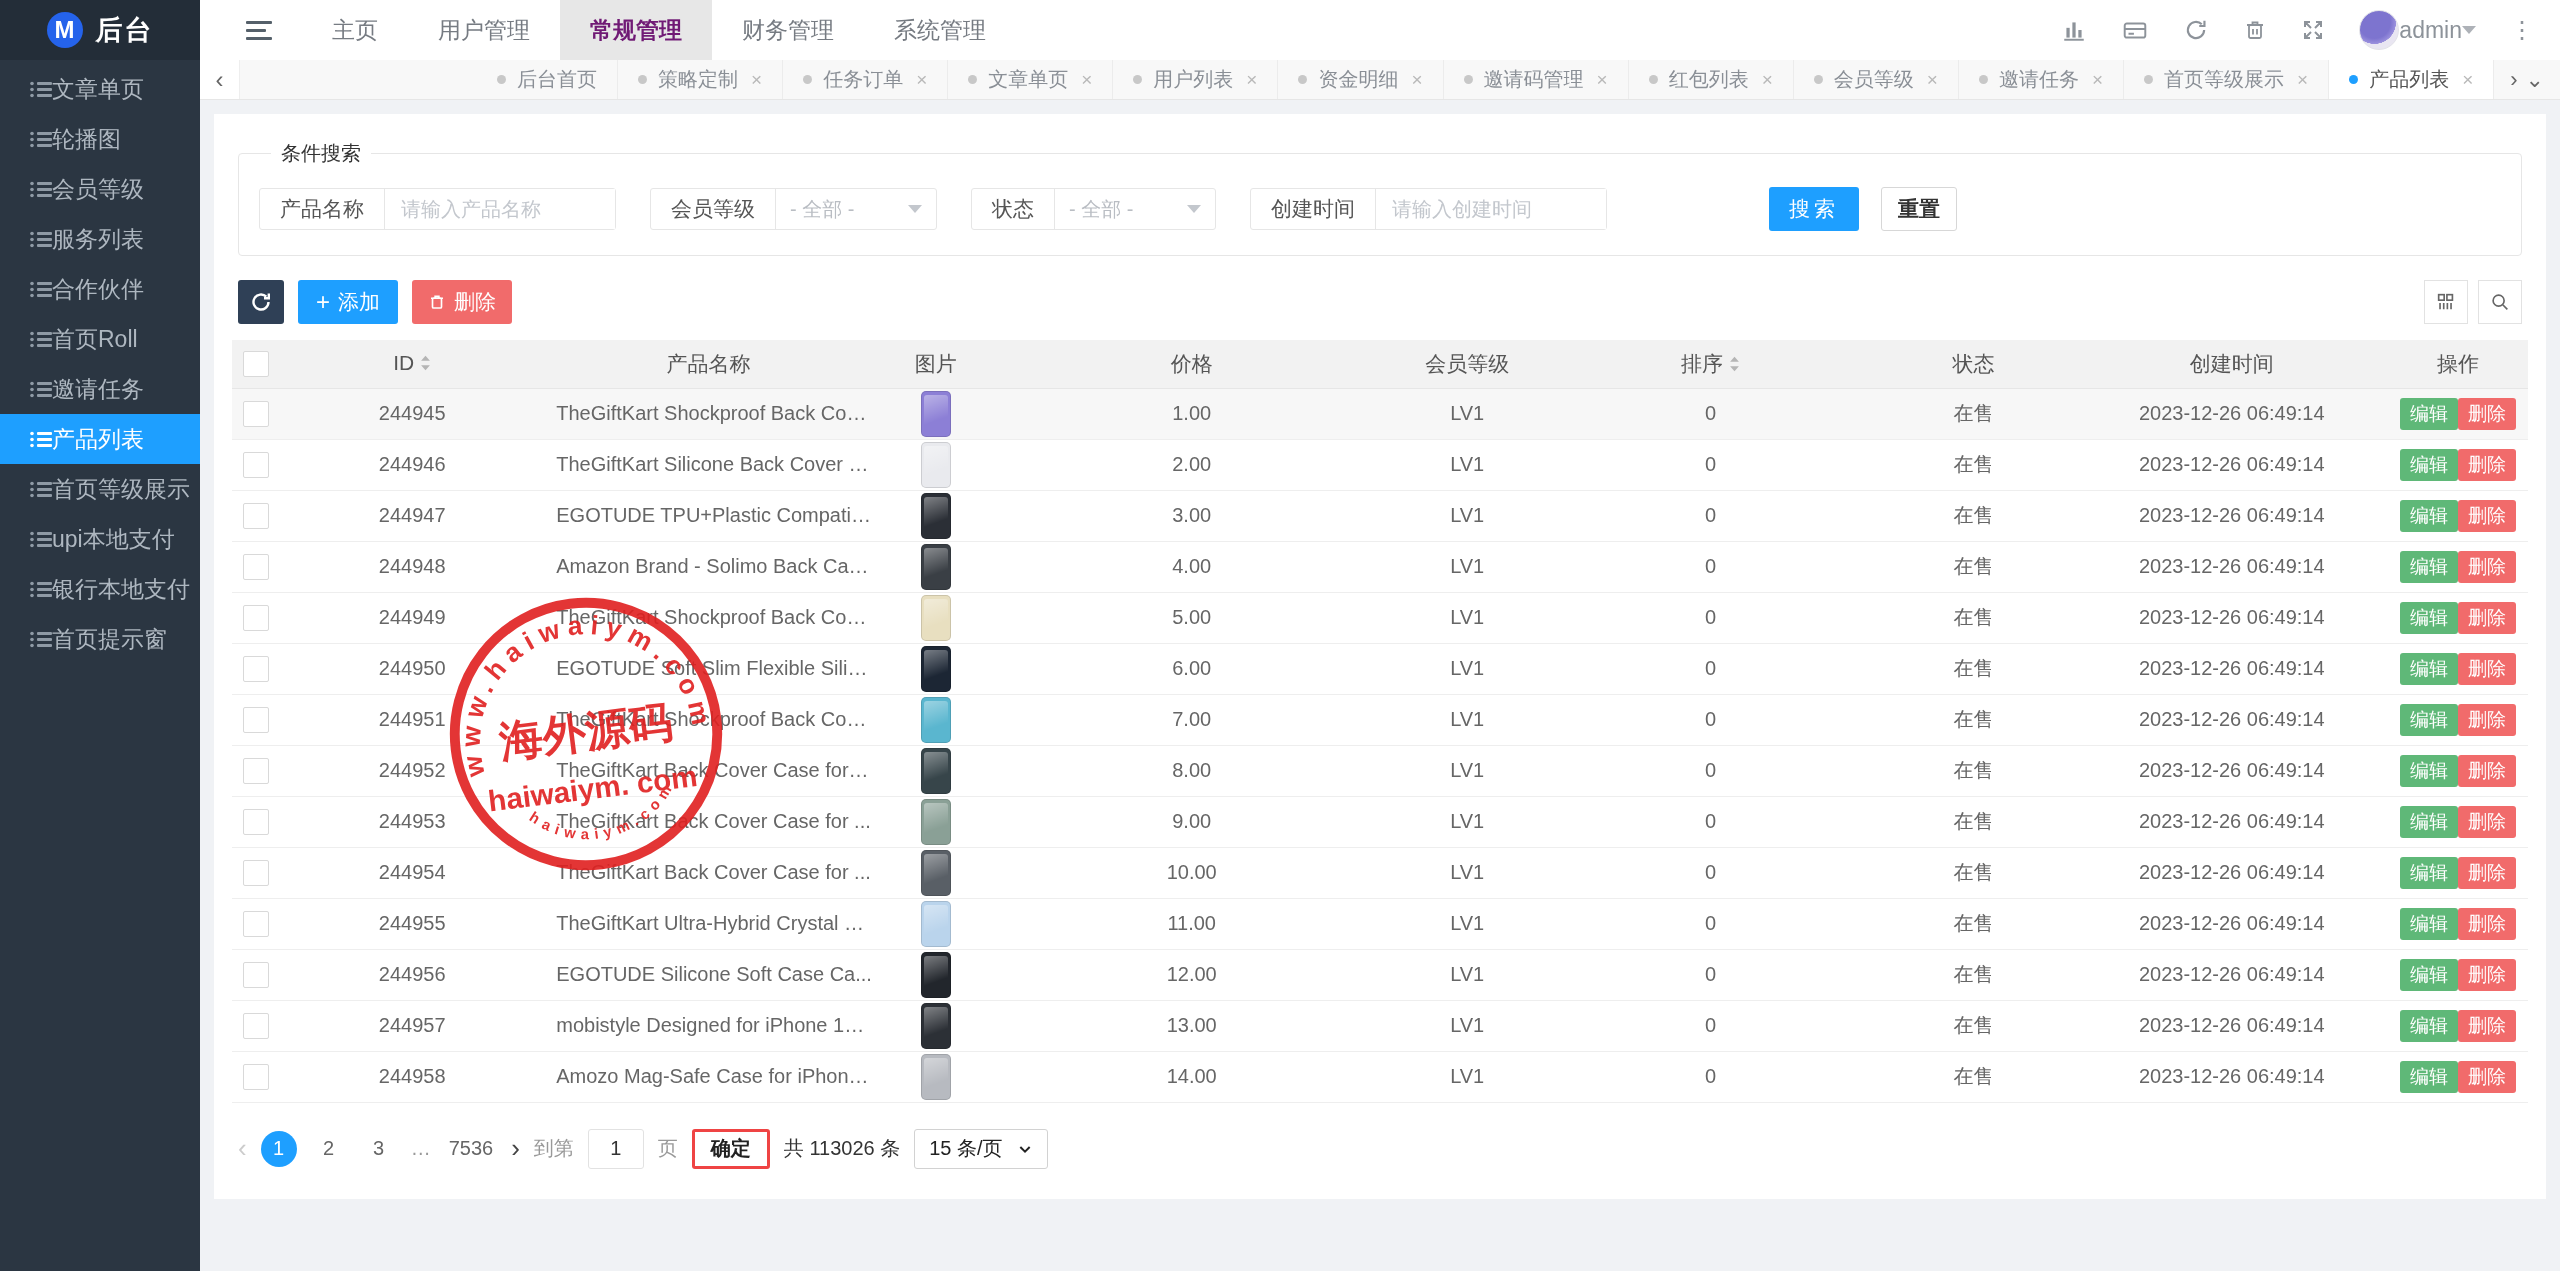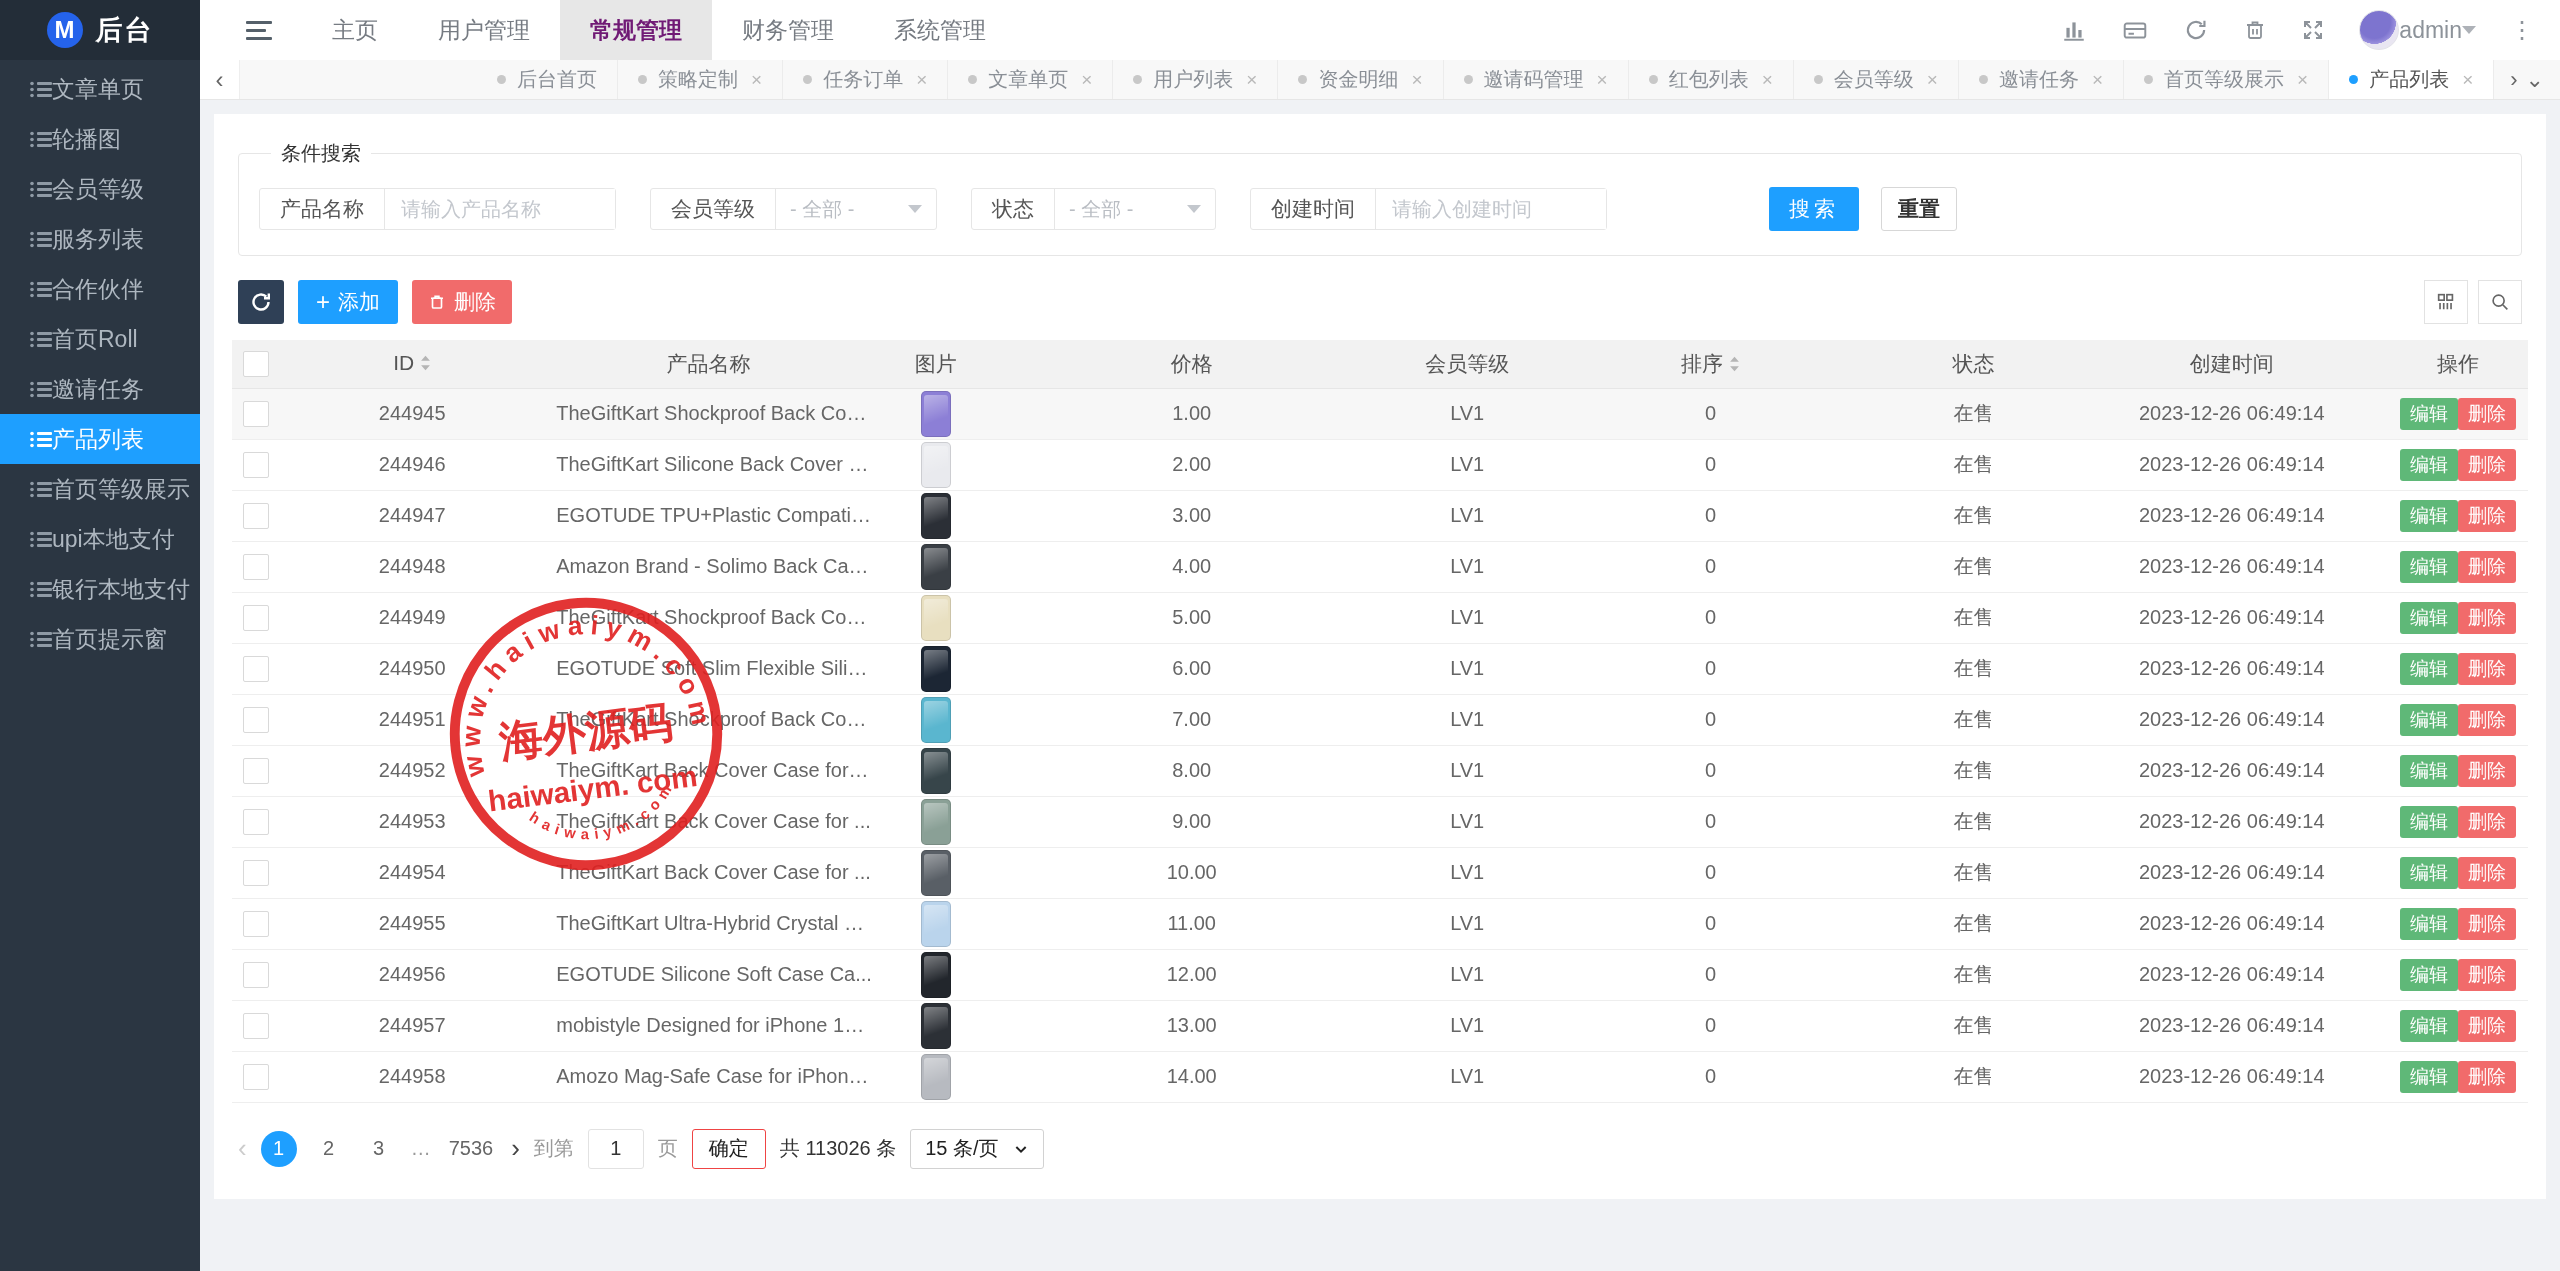--- a/index.html
+++ b/index.html
@@ -87,21 +87,21 @@
   .op.del{background:var(--red);}
 
   .pagination{display:flex;align-items:center;gap:14px;margin:26px 6px 0;font-size:20px;color:#666;}
   .pg-prev{color:#ccc;font-size:26px;}
   .pg-next{color:#444;font-size:26px;cursor:pointer;}
   .pg-num{min-width:36px;height:36px;display:inline-flex;align-items:center;justify-content:center;cursor:pointer;padding:0 4px;}
   .pg-num.active{background:var(--accent);color:#fff;border-radius:50%;width:36px;}
   .pg-ell{color:#999;}
   .goto-label{color:#999;}
   .goto-input{width:56px;height:40px;border:1px solid #e2e2e2;border-radius:3px;text-align:center;font-size:20px;color:#333;outline:none;}
-  .btn-confirm{background:#fff;border:1px solid #ef4444;height:40px;padding:0 16px;font-size:20px;font-weight:normal;color:#222;}
+  .btn-confirm{background:#fff;border:3px solid #ef4444;height:40px;padding:0 16px;font-size:20px;font-weight:bold;color:#222;}
   .total{color:#333;}
   .psize{height:40px;border:1px solid #d2d2d2;border-radius:3px;display:flex;align-items:center;gap:14px;padding:0 14px;color:#222;cursor:pointer;background:#fff;}
   .psize svg{color:#222;}
 
   
   .stamp{position:absolute;left:238px;top:586px;width:296px;height:296px;pointer-events:none;opacity:.9;z-index:40;}
   .main-rel{position:relative;}
 </style>
 </head>
 <body>

